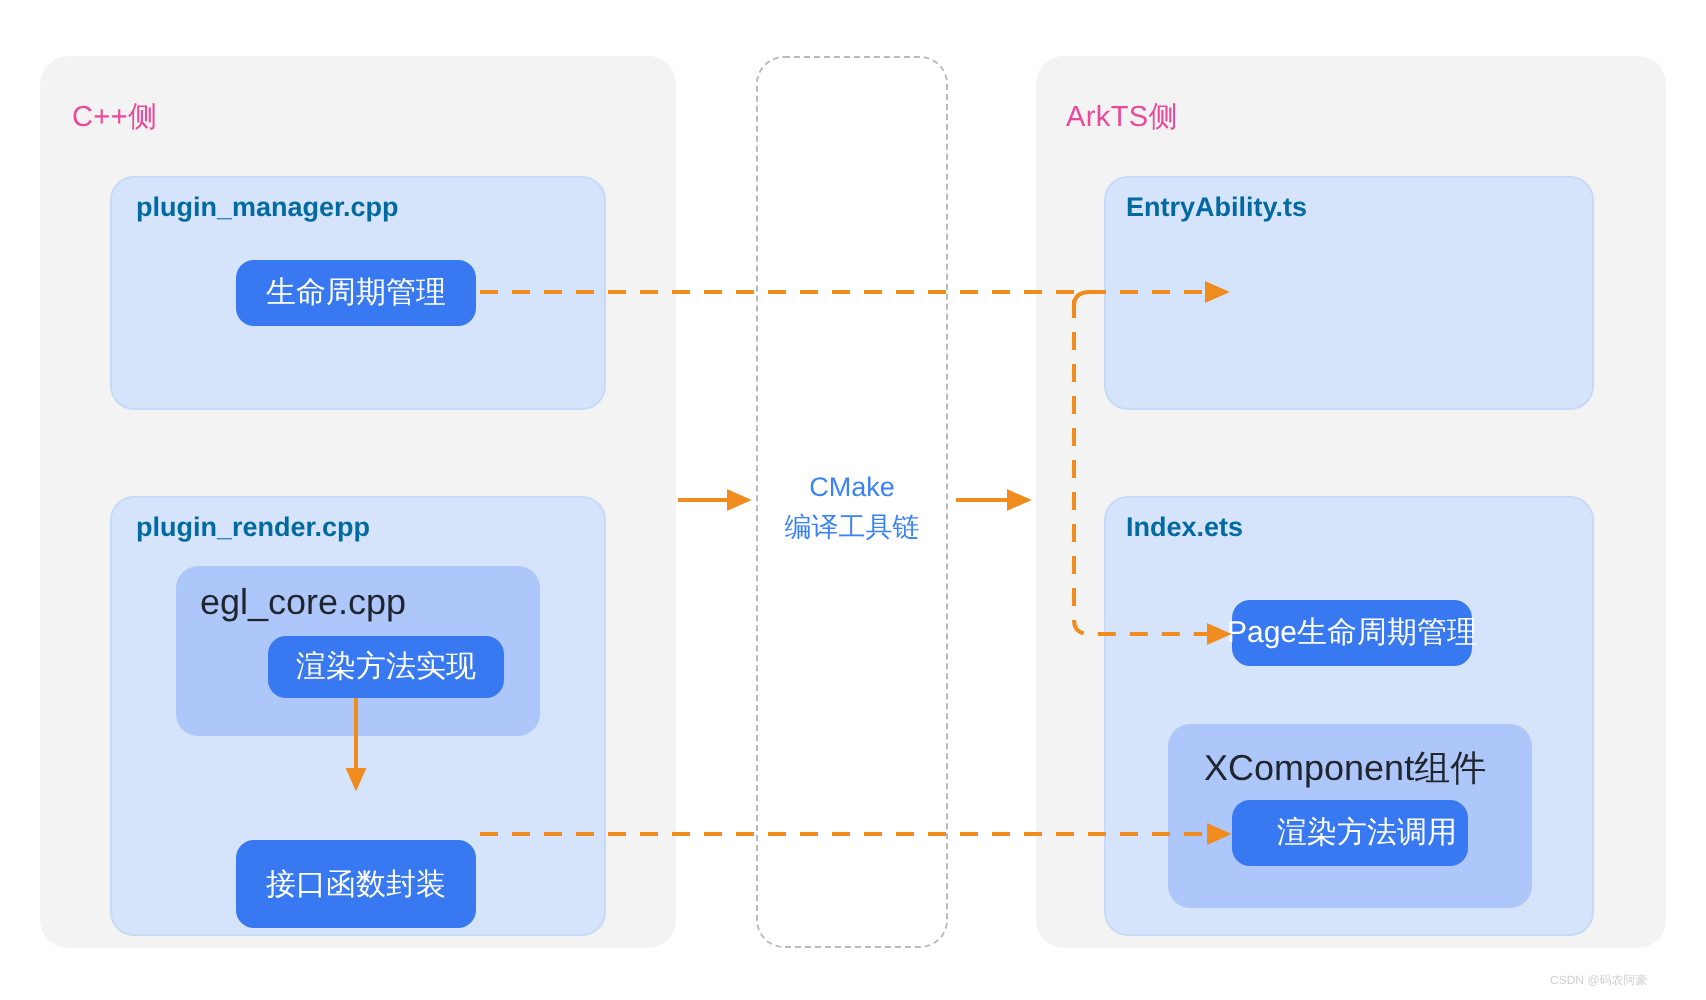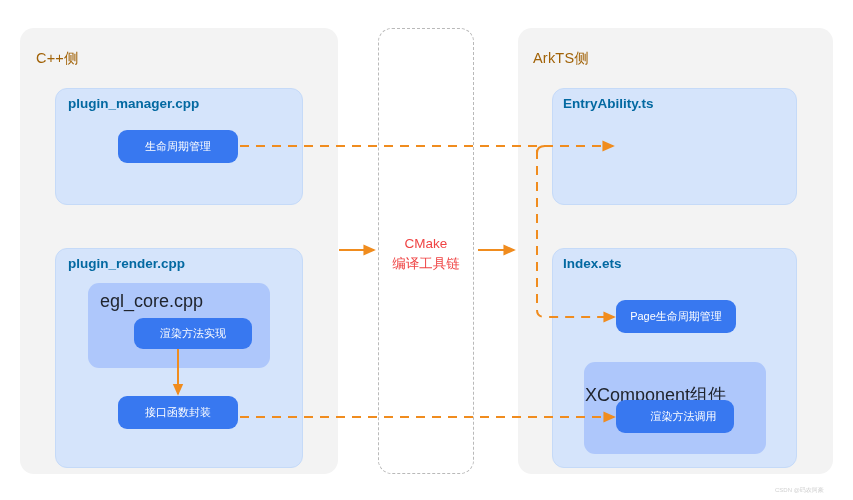--- a/index.html
+++ b/index.html
@@ -24,21 +24,21 @@
 
   
   .side-panel {
     position: absolute;
     background: #f3f3f3;
     border-radius: 14px;
   }
   .side-panel-title {
     position: absolute;
     font-size: 14.5px;
-    color: #a16207;
+    color: #ec4899;
     letter-spacing: .2px;
     white-space: nowrap;
   }
 
   
   .file-card {
     position: absolute;
     background: #d5e4fb;
     border-radius: 12px;
     border: 1px solid #c5daf8;
@@ -65,42 +65,42 @@
     color: #20252e;
     white-space: nowrap;
   }
 
   
   .pill {
     position: absolute;
     background: #3878f0;
     border-radius: 9px;
     color: #ffffff;
-    font-size: 11px;
+    font-size: 15px;
     display: flex;
     align-items: center;
     justify-content: center;
     text-align: center;
     white-space: nowrap;
     box-sizing: border-box;
   }
 
   
   .cmake-box {
     position: absolute;
     border: 1.5px dashed #b9b9b9;
     border-radius: 14px;
     background: transparent;
     box-sizing: border-box;
   }
   .cmake-label {
     position: absolute;
     text-align: center;
     font-size: 13.5px;
-    color: #ef4444;
+    color: #3b82f6;
     line-height: 20px;
     white-space: nowrap;
   }
 
   
   #wires {
     position: absolute;
     left: 0; top: 0;
     width: 853px;
     height: 500px;
@@ -137,42 +137,42 @@
   <div class="file-card-title" style="left:68px; top:96px;">plugin_manager.cpp</div>
   <div class="pill" style="left:118px; top:130px; width:120px; height:33px;">生命周期管理</div>
 
   <div class="file-card" style="left:55px; top:248px; width:248px; height:220px;"></div>
   <div class="file-card-title" style="left:68px; top:256px;">plugin_render.cpp</div>
 
   <div class="nested-card" style="left:88px; top:283px; width:182px; height:85px;"></div>
   <div class="nested-card-title" style="left:100px; top:291px;">egl_core.cpp</div>
   <div class="pill" style="left:120px; top:318px; width:118px; height:31px;margin-left:14px;">渲染方法实现</div>
 
-  <div class="pill" style="left:118px; top:396px; width:120px; height:33px;font-family:Liberation Mono, monospace;">接口函数封装</div>
+  <div class="pill" style="left:118px; top:420px; width:120px; height:44px;font-family:Liberation Mono, monospace;">接口函数封装</div>
 
   <div class="cmake-box" style="left:378px; top:28px; width:96px; height:446px;"></div>
   <div class="cmake-label" style="left:378px; top:234px; width:96px;">
     <div>CMake</div>
     <div>编译工具链</div>
   </div>
 
   <div class="side-panel" style="left:518px; top:28px; width:315px; height:446px;"></div>
   <div class="side-panel-title" style="left:533px; top:49px;">ArkTS侧</div>
 
   <div class="watermark-big" style="left:565px; top:118px;">吉云网</div>
 
   <div class="file-card" style="left:552px; top:88px; width:245px; height:117px;"></div>
   <div class="file-card-title" style="left:563px; top:96px;">EntryAbility.ts</div>
 
   <div class="file-card" style="left:552px; top:248px; width:245px; height:220px;"></div>
   <div class="file-card-title" style="left:563px; top:256px;">Index.ets</div>
   <div class="pill" style="left:616px; top:300px; width:120px; height:33px;">Page生命周期管理</div>
 
   <div class="nested-card" style="left:584px; top:362px; width:182px; height:92px;"></div>
-  <div class="nested-card-title" style="left:585px; top:372px;margin-top:11px;">XComponent组件</div>
+  <div class="nested-card-title" style="left:602px; top:372px;">XComponent组件</div>
   <div class="pill" style="left:616px; top:400px; width:118px; height:33px;padding-left:17px;">渲染方法调用</div>
 
   <svg id="wires" viewBox="0 0 853 500" xmlns="http://www.w3.org/2000/svg">
     <defs>
       <marker id="arrowOrange" viewBox="0 0 10 10" refX="8.5" refY="5" markerWidth="6.2" markerHeight="6.2" orient="auto-start-reverse">
         <path d="M 0 0.6 L 10 5 L 0 9.4 z" fill="#f08c1e"></path>
       </marker>
       <marker id="arrowOrangeDown" viewBox="0 0 10 10" refX="8.5" refY="5" markerWidth="6" markerHeight="6" orient="auto-start-reverse">
         <path d="M 0 0.6 L 10 5 L 0 9.4 z" fill="#f08c1e"></path>
       </marker>

